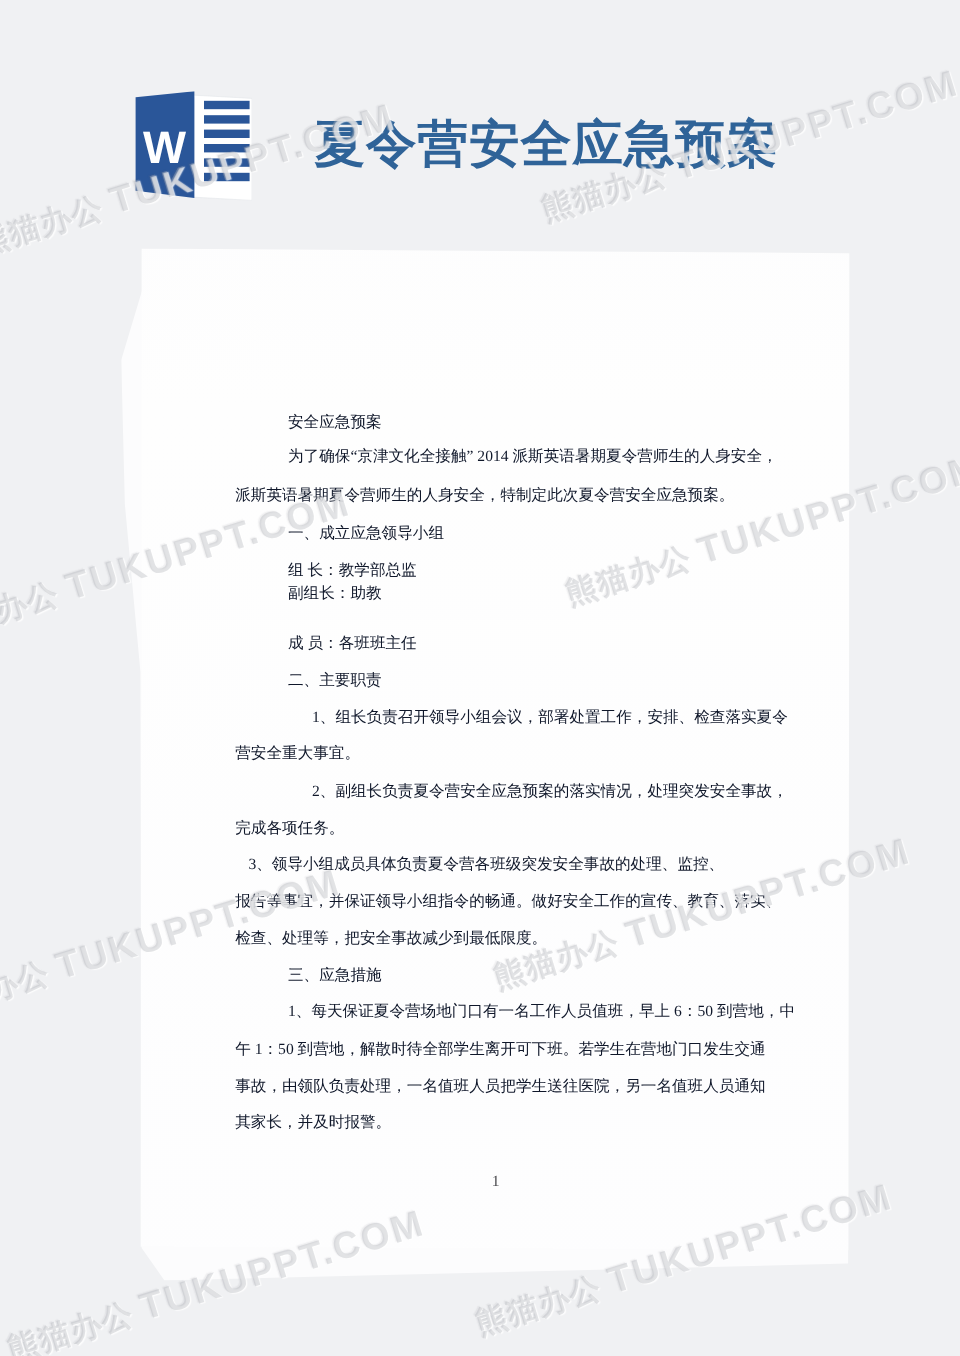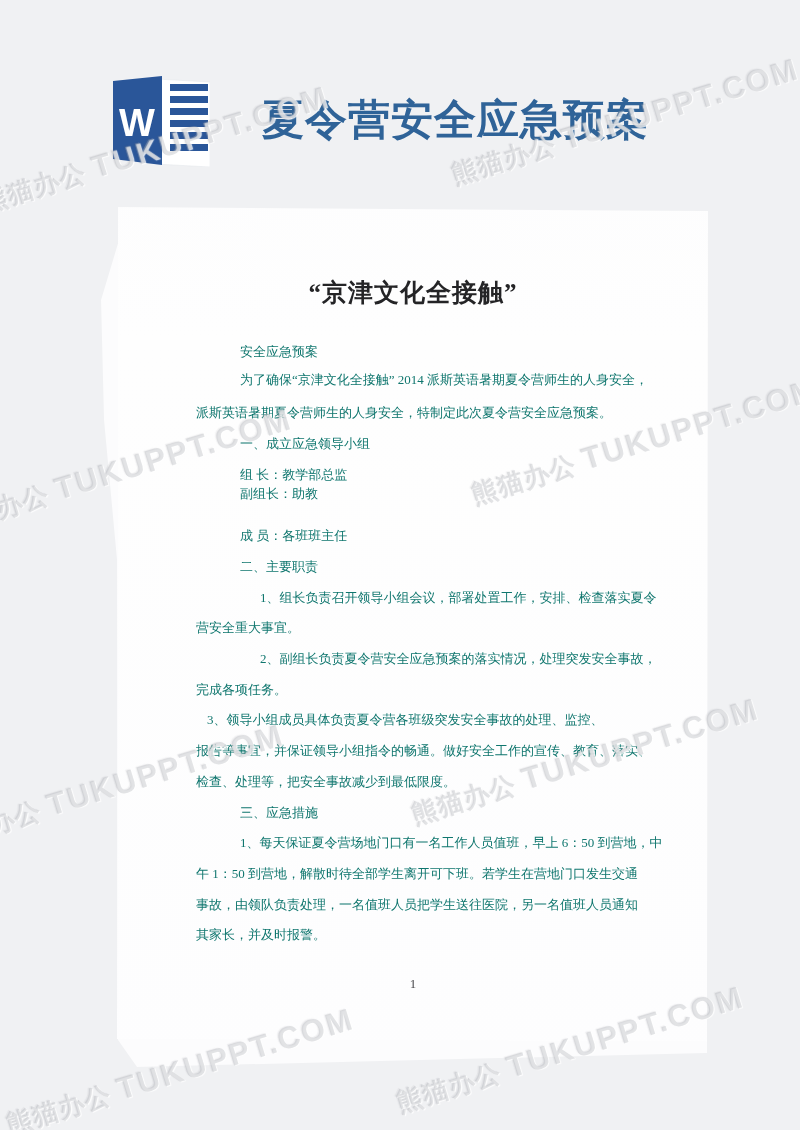--- a/index.html
+++ b/index.html
@@ -40,21 +40,21 @@
   .doc-title{
     position:absolute;left:118px;top:276px;width:590px;
     text-align:center;
     font-family:"Liberation Serif","DejaVu Serif",serif;
     font-size:25px;font-weight:700;color:#242426;
     letter-spacing:1px;white-space:nowrap;
   }
   .doc-line{
     position:absolute;left:196px;
     font-family:"Liberation Serif","DejaVu Serif",serif;
-    font-size:13px;line-height:17px;color:#0f766e;
+    font-size:13px;line-height:17px;color:#0f172a;
     white-space:nowrap;
   }
   .doc-line.ind1{margin-left:44px;}
   .doc-line.ind2{margin-left:64px;}
   .page-number{
     position:absolute;left:118px;top:976px;width:590px;text-align:center;
     font-family:"Liberation Serif","DejaVu Serif",serif;
     font-size:13px;color:#4a4a4e;
   }
 
@@ -87,21 +87,20 @@
     </g>
     <polygon points="1,5 50,0 50,89 1,83" fill="#2a5699"></polygon>
     <text x="25" y="60" text-anchor="middle" fill="#ffffff" font-family="Liberation Sans, DejaVu Sans, sans-serif" font-size="38" font-weight="bold">W</text>
   </svg>
   <div class="app-title">夏令营安全应急预案</div>
 
   <div class="sheet sheet-back"></div>
   <div class="sheet sheet-front"></div>
 
   <div class="doc-content">
-    <div class="doc-title">“京津文化全接触”</div>
     <div>
         <div class="doc-line ind1" style="top: 343px;">安全应急预案</div>
         <div class="doc-line ind1" style="top: 371px; text-align: center;">为了确保“京津文化全接触” 2014 派斯英语暑期夏令营师生的人身安全，</div>
         <div class="doc-line ind0" style="top: 404.4px;">派斯英语暑期夏令营师生的人身安全，特制定此次夏令营安全应急预案。</div>
         <div class="doc-line ind1" style="top: 435.1px;">一、成立应急领导小组</div>
         <div class="doc-line ind1" style="top: 465.8px;">组 长：教学部总监</div>
         <div class="doc-line ind1" style="top: 485px;">副组长：助教</div>
         <div class="doc-line ind1" style="top: 527.2px;">成 员：各班班主任</div>
         <div class="doc-line ind1" style="top: 557.9px;">二、主要职责</div>
         <div class="doc-line ind2" style="top: 588.6px;">1、组长负责召开领导小组会议，部署处置工作，安排、检查落实夏令</div>

